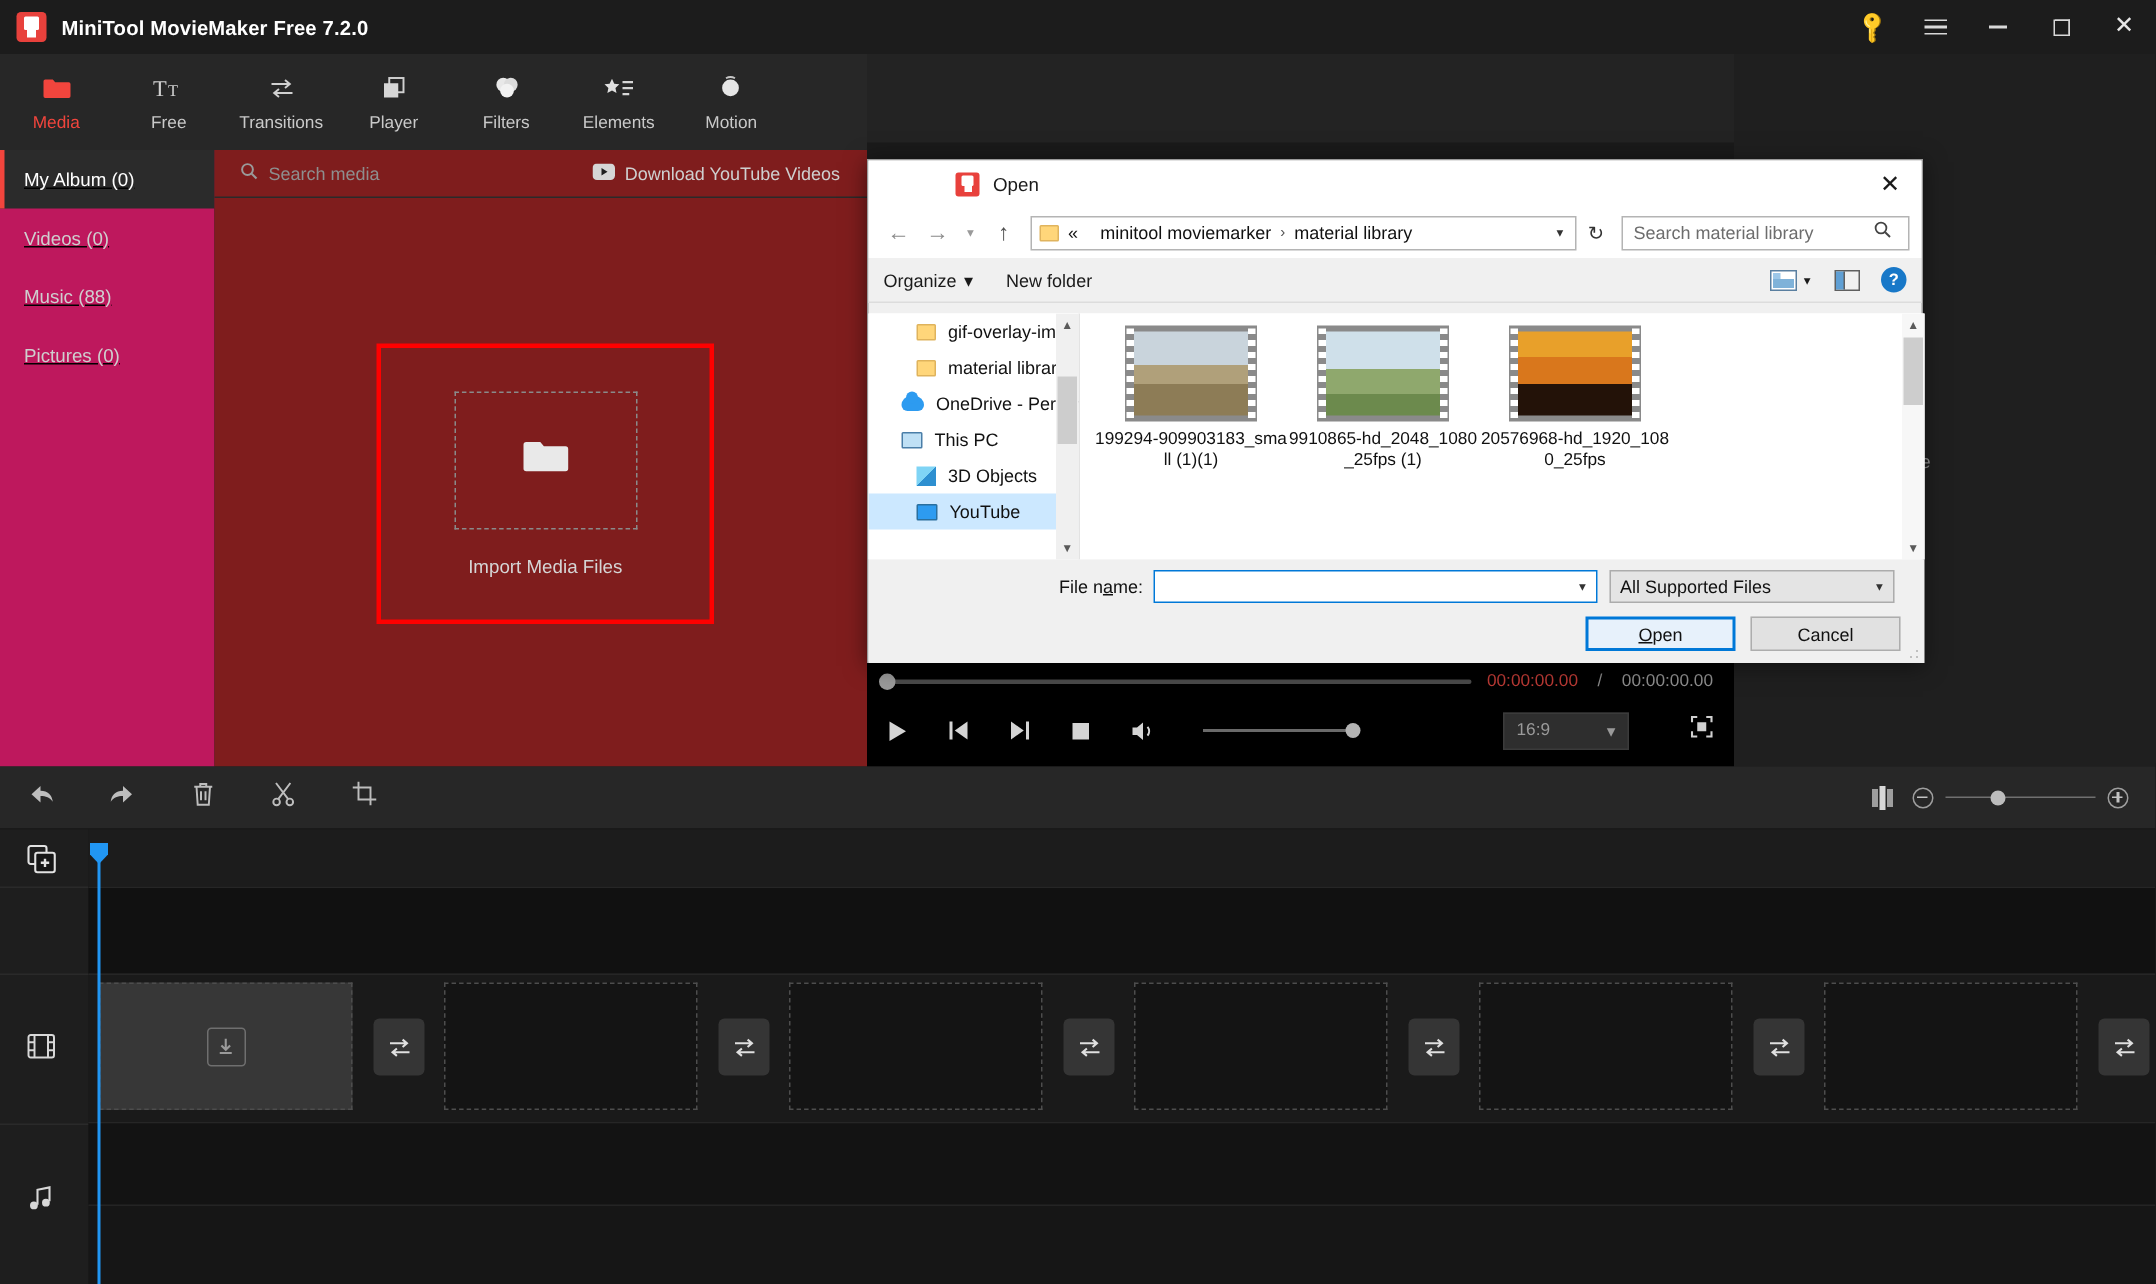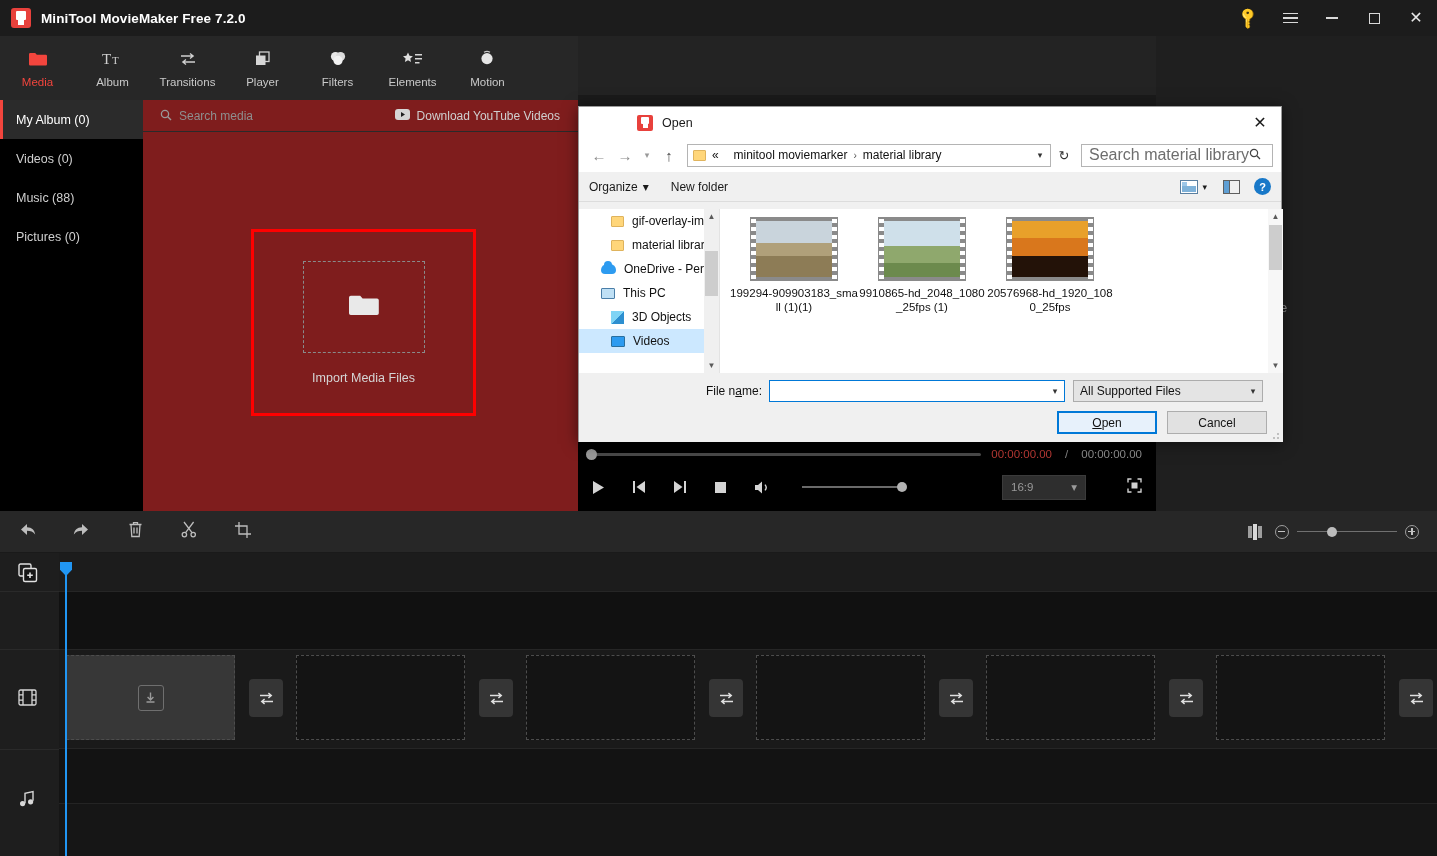--- a/index.html
+++ b/index.html
@@ -56,21 +56,22 @@
     width: 75px; height: 64px; display: flex; flex-direction: column;
     align-items: center; justify-content: center; gap: 7px;
     color: #c9c9c9; font-size: 11.5px; cursor: pointer;
   }
   .nav-item.active { color: #f2453d; }
   .nav-ico { height: 20px; display:flex; align-items:center; justify-content:center; }
 
   
   .media-sidebar {
     position: absolute; left: 0; top: 100px; width: 143px; height: 411px;
-    background: #000000;
+    background: #be185d;
+    text-decoration: underline;
   }
   .ms-item {
     height: 39px; display: flex; align-items: center; padding-left: 16px;
     color: #cfcfcf; font-size: 12.5px; cursor: pointer; position: relative;
   }
   .ms-item.active { background: #2b2b2b; color: #ffffff; }
   .ms-item.active::before {
     content:""; position:absolute; left:0; top:0; width:3px; height:39px; background:#f2453d;
   }
 
@@ -235,21 +236,21 @@
   .bc-folder { width: 13px; height: 11px; background: #ffd67a; border: 1px solid #e0b45e; margin: 0 6px 0 5px; border-radius: 1px; flex:none;}
   .bc-seg { color: #111; white-space: nowrap; }
   .bc-sep { color: #555; margin: 0 6px; font-size: 10px; }
   .bc-drop { margin-left: auto; width: 20px; text-align: center; color: #333; font-size: 9px; cursor: pointer; }
   .refresh-btn { width: 22px; display:flex; align-items:center; justify-content:center; color:#333; font-size:13px; cursor:pointer;}
   .dlg-search {
     width: 192px; height: 23px; background: #fff; border: 1px solid #b4b4b4;
     display: flex; align-items: center; margin-left: 4px;
   }
   .dlg-search input {
-    border: none; outline: none; width: 160px; margin-left: 7px; font-size: 16px;
+    border: none; outline: none; width: 160px; margin-left: 7px; font-size: 12px;
     color: #111; font-family: "Liberation Sans", sans-serif; background: transparent;
   }
   .dlg-search input::placeholder { color: #6d6d6d; }
 
   .dlg-cmdbar {
     height: 30px; background: #f0f0f0; display: flex; align-items: center;
     padding: 0 10px; border-bottom: 1px solid #dcdcdc;
   }
   .cmd-item { font-size: 12px; color: #1a1a1a; margin-right: 22px; cursor: pointer; display:flex; align-items:center; gap:5px;}
   .cmd-right { margin-left: auto; display: flex; align-items: center; gap: 4px; }
@@ -377,21 +378,21 @@
       </span>
       <span>Media</span>
     </div>
     <div class="nav-item">
       <span class="nav-ico">
         <svg width="22" height="16" viewBox="0 0 22 16">
             <text x="0" y="13" font-family="Liberation Serif, serif" font-size="15" fill="#d0d0d0">T</text>
             <text x="10" y="13" font-family="Liberation Serif, serif" font-size="11" fill="#d0d0d0">T</text>
           </svg>
       </span>
-      <span>Album</span>
+      <span>Free</span>
     </div>
     <div class="nav-item">
       <span class="nav-ico">
         <svg width="20" height="16" viewBox="0 0 20 16" stroke="#d0d0d0" stroke-width="1.3" fill="none">
           <path d="M3 5h12m-3-2.6L15.2 5 12 7.6"></path>
             <path d="M17 11H5m3-2.6L4.8 11 8 13.6"></path>
           </svg>
       </span>
       <span>Transitions</span>
     </div>
@@ -757,21 +758,21 @@
         <div class="tree-item">
           <span class="ti-pc"></span>
           <span>This PC</span>
         </div>
         <div class="tree-item indent2">
           <span class="ti-3d"></span>
           <span>3D Objects</span>
         </div>
         <div class="tree-item indent2 selected">
           <span class="ti-desktop"></span>
-          <span>Videos</span>
+          <span>YouTube</span>
         </div>
         <div class="tree-sb">
           <div class="sb-up">▲</div>
           <div class="sb-thumb"></div>
           <div class="sb-dn" style="position:absolute;bottom:0;left:0;width:15px;">▼</div>
         </div>
       </div>
 
       <div class="dlg-files">
         <div class="file-grid">

